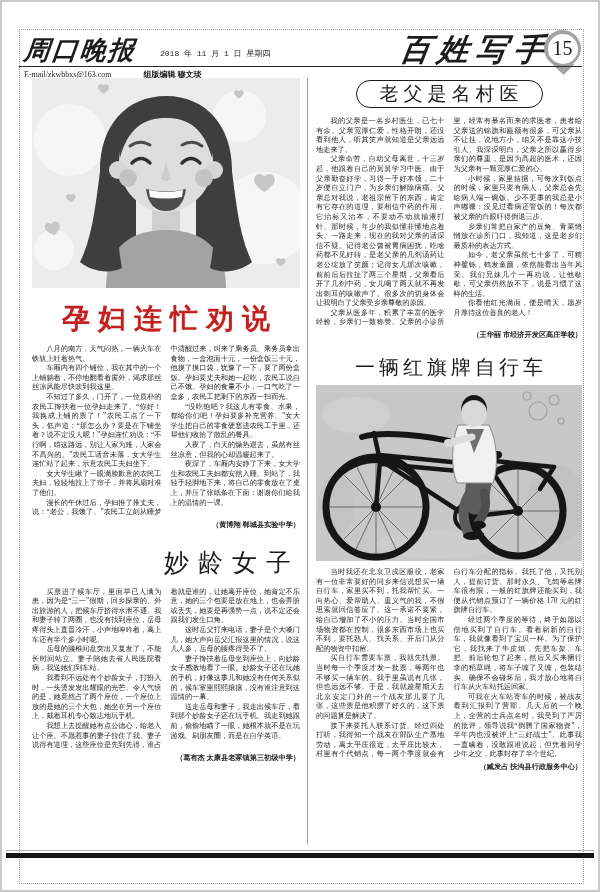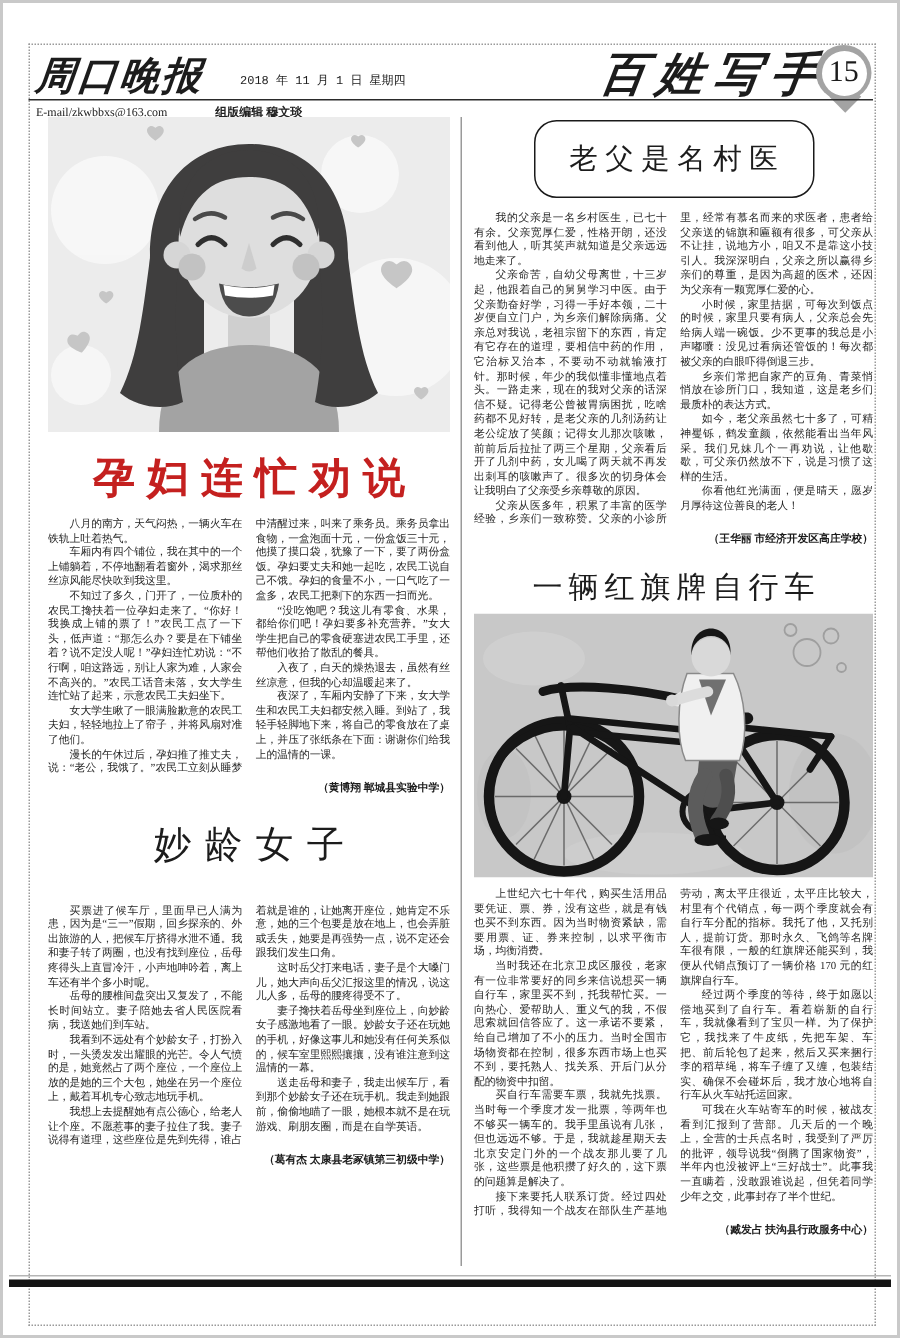--- a/index.html
+++ b/index.html
@@ -18,23 +18,23 @@
   .pin-inner{width:30px;height:30px;border-radius:50%;background:#fff;display:flex;align-items:center;justify-content:center;font-size:20px;font-family:Liberation Serif, serif;}
   .header-rule{position:absolute;left:17px;top:64px;width:563px;height:1px;background:#2a2a2a;}
   
   .col-divider{position:absolute;left:305px;top:76px;height:766px;width:0;border-left:1px solid #9a9a9a;}
   .left-col{position:absolute;left:30px;top:76px;width:268px;}
   .right-col{position:absolute;left:314px;top:76px;width:266px;}
   figure{margin:0;}
   .fig1{width:268px;height:210px;}
   .fig2{width:266px;height:176px;margin:4px 0 7px;}
   .title-red{font-family:"Liberation Sans",sans-serif;font-weight:bold;font-size:28px;text-align:center;letter-spacing:8px;text-indent:8px;margin:12px 0 7px;}
-  .title-kai{font-weight:400;font-size:25px;text-align:center;letter-spacing:9px;text-indent:9px;margin:16px 0 24px;}
+  .title-kai{font-weight:400;font-size:25px;text-align:right;letter-spacing:9px;text-indent:9px;margin:16px 0 9px;}
   .boxtitle-wrap{text-align:center;margin:2px 0 9px;}
-  .boxtitle{display:inline-block;border:1px solid #1a1a1a;border-radius:15px;padding:12px 18px;font-size:19px;letter-spacing:5px;text-indent:5px;}
+  .boxtitle{display:inline-block;border:1px solid #1a1a1a;border-radius:15px;padding:0 18px;font-size:19px;letter-spacing:5px;text-indent:5px;}
   .title-bike{font-weight:400;font-size:20px;text-align:center;letter-spacing:4px;text-indent:4px;margin:14px 0 4px;}
   .cols{column-count:2;column-gap:9px;font-size:7.2px;line-height:9.6px;text-align:justify;color:#262626;}
   .cols p{margin:0;text-indent:2em;}
   .byline{font-size:7.2px;font-weight:bold;text-align:right;margin:2px 0 0;}
   
   .rule-thin{position:absolute;left:4px;right:4px;top:848px;height:1px;background:#b5b5b5;}
   .rule-thick{position:absolute;left:4px;right:4px;top:851px;height:5px;background:#141414;}
 </style>
 </head>
 <body>
@@ -207,21 +207,20 @@
           <path d="M154,108C146,120 146,134 152,148" stroke="#5c5c5c" stroke-width="10" fill="none" stroke-linecap="round"></path>
           <path d="M168,108C172,120 168,130 162,138" stroke="#4e4e4e" stroke-width="9" fill="none" stroke-linecap="round"></path>
           <ellipse cx="156" cy="151" rx="9" ry="4" fill="#161616"></ellipse>
           <ellipse cx="163" cy="140" rx="7" ry="4" fill="#161616"></ellipse>
           <circle cx="158" cy="29" r="13" fill="#d9d9d9"></circle>
           <path d="M145,28a13,13 0 0 1 26,0c1,-12 -6,-18 -13,-18c-7,0 -14,6 -13,18z" fill="#161616"></path>
         </g>
       </svg>
     </figure>
     <div class="cols">
-        <p>上世纪六七十年代，购买生活用品要凭证、票、券，没有这些，就是有钱也买不到东西。因为当时物资紧缺，需要用票、证、券来控制，以求平衡市场，均衡消费。</p>
         <p>当时我还在北京卫戍区服役，老家有一位非常要好的同乡来信说想买一辆自行车，家里买不到，托我帮忙买。一向热心、爱帮助人、重义气的我，不假思索就回信答应了。这一承诺不要紧，给自己增加了不小的压力。当时全国市场物资都在控制，很多东西市场上也买不到，要托熟人、找关系、开后门从分配的物资中扣留。</p>
         <p>买自行车需要车票，我就先找票。当时每一个季度才发一批票，等两年也不够买一辆车的。我手里虽说有几张，但也远远不够。于是，我就趁星期天去北京安定门外的一个战友那儿要了几张，这些票是他积攒了好久的，这下票的问题算是解决了。</p>
         <p>接下来要托人联系订货。经过四处打听，我得知一个战友在部队生产基地劳动，离太平庄很近，太平庄比较大，村里有个代销点，每一两个季度就会有自行车分配的指标。我托了他，又托别人，提前订货。那时永久、飞鸽等名牌车很有限，一般的红旗牌还能买到，我便从代销点预订了一辆价格 170 元的红旗牌自行车。</p>
         <p>经过两个季度的等待，终于如愿以偿地买到了自行车。看着崭新的自行车，我就像看到了宝贝一样。为了保护它，我找来了牛皮纸，先把车架、车把、前后轮包了起来，然后又买来捆行李的稻草绳，将车子缠了又缠，包装结实、确保不会碰坏后，我才放心地将自行车从火车站托运回家。</p>
         <p>可我在火车站寄车的时候，被战友看到汇报到了营部。几天后的一个晚上，全营的士兵点名时，我受到了严厉的批评，领导说我“倒腾了国家物资”，半年内也没被评上“三好战士”。此事我一直瞒着，没敢跟谁说起，但凭着同学少年之交，此事封存了半个世纪。</p>
       </div>
     <p class="byline">（臧发占 扶沟县行政服务中心）</p>
   </div>
 
   <div class="rule-thin"></div>

